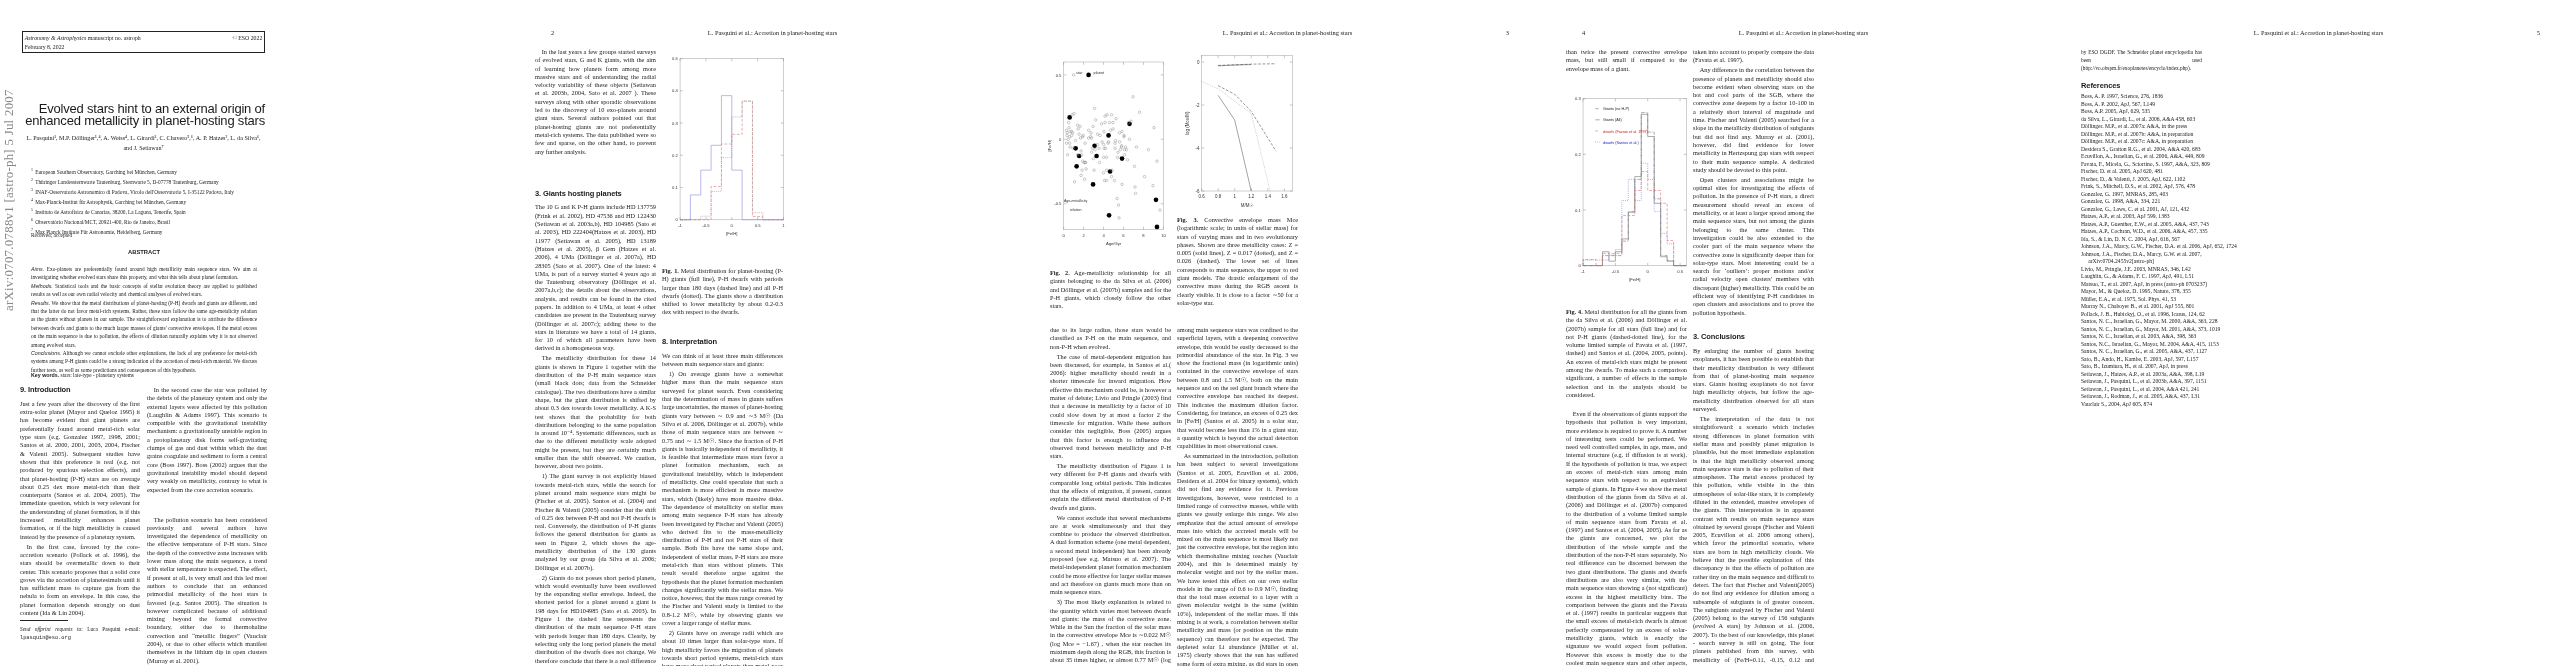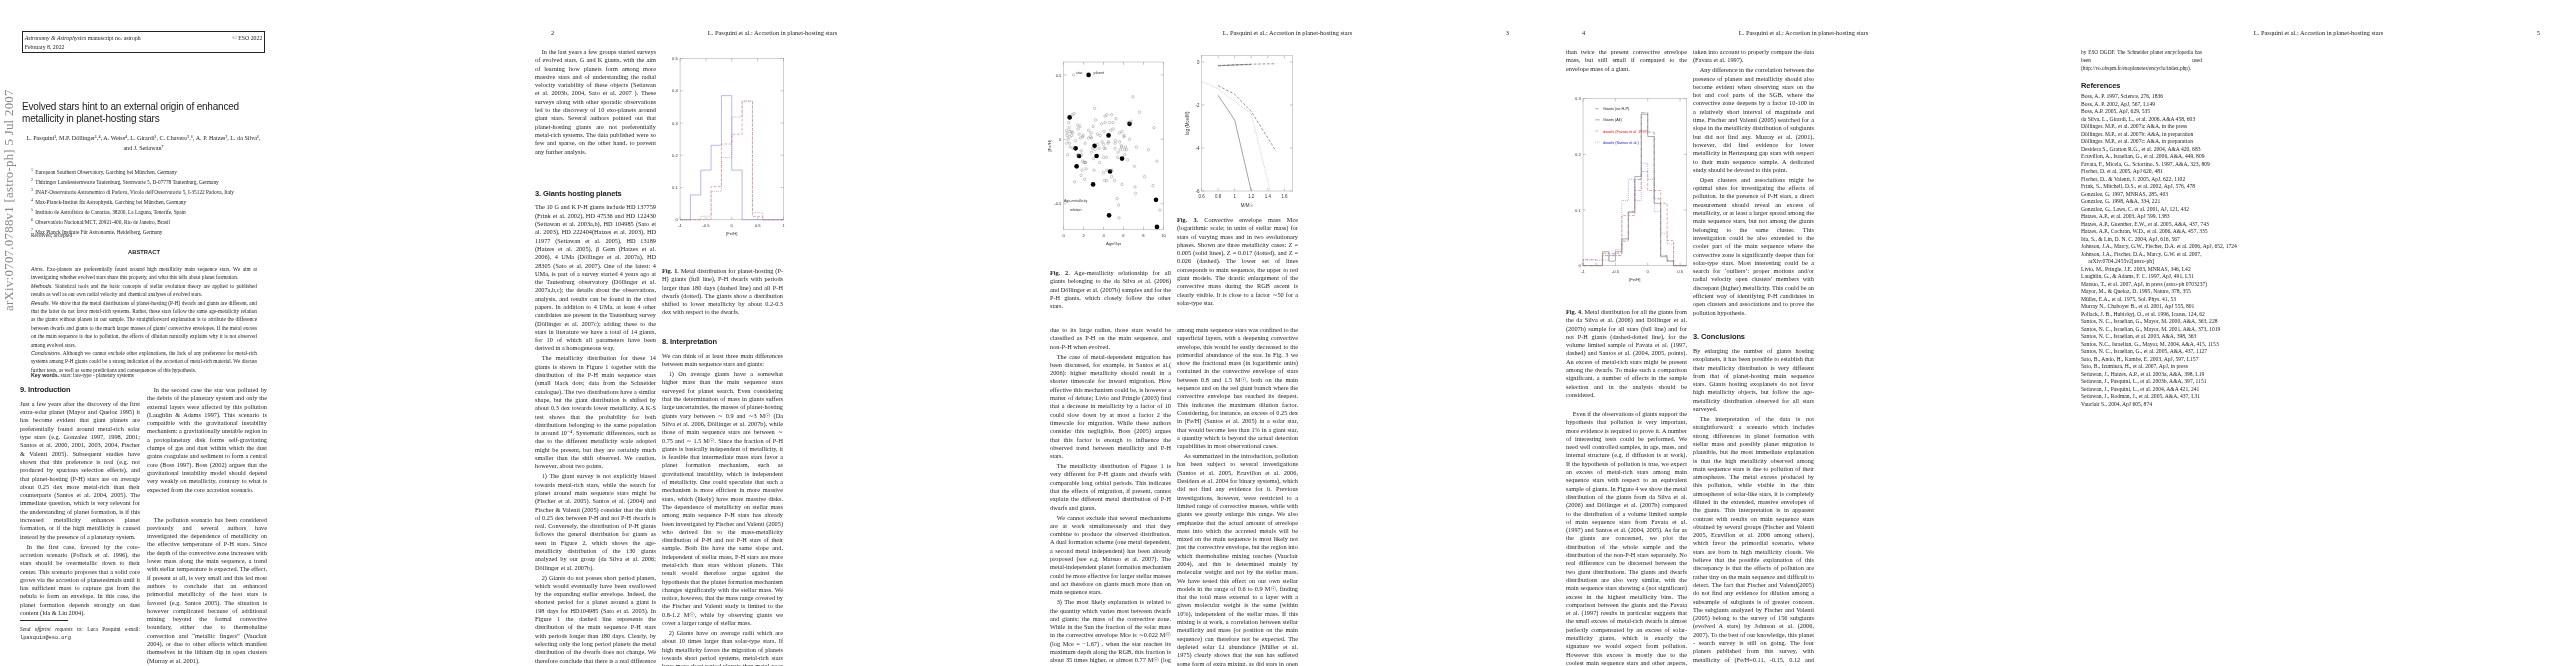--- a/index.html
+++ b/index.html
@@ -16,22 +16,22 @@
   .col p.noind { text-indent:0; }
   h2.sec { font-family:"Liberation Sans","DejaVu Sans",sans-serif; font-weight:bold; font-size:7.5px;
            margin:0 0 5.6px 0; letter-spacing:-0.1px; }
   .caption { font-size:6.3px; line-height:8.3px; text-align:justify; }
   .caption b { font-family:"Liberation Serif",serif; }
 
   
   .journal-box { position:absolute; left:22px; top:31px; width:243px; height:22px; border:0.6px solid #222;
                  font-size:5.8px; line-height:9px; padding:1.7px 1.7px; box-sizing:border-box; }
   .journal-box .r { position:absolute; right:1.7px; top:1.7px; }
-  .title { position:absolute; left:22px; width:243px; top:94px; text-align:left;
-           font-family:"Liberation Sans","DejaVu Sans",sans-serif; font-size:10px; line-height:12.2px; font-weight:normal; letter-spacing:-0.2px; }
+  .title { position:absolute; left:22px; width:243px; top:94px; text-align:right;
+           font-family:"Liberation Sans","DejaVu Sans",sans-serif; font-size:13px; line-height:12.2px; font-weight:normal; letter-spacing:-0.2px; }
   .authors { position:absolute; left:22px; width:243px; top:133px; text-align:center; font-size:6.1px; line-height:10px; }
   .affil { position:absolute; left:31px; top:166px; font-size:5.3px; line-height:8.3px; }
   .affil sup { font-size:3.9px; margin-right:2.2px; }
   .received { position:absolute; left:31px; top:232px; font-size:5.3px; }
   .abstract-h { position:absolute; left:0; width:288px; top:249px; text-align:center; font-size:5.8px; font-weight:bold; }
   .abstract { position:absolute; left:31px; width:226px; top:265px; font-size:5.3px; line-height:8.4px; text-align:justify; }
   .abstract i.lab { font-family:"Liberation Sans",sans-serif; font-style:italic; }
   .keywords { position:absolute; left:31px; top:372px; font-size:5.3px; }
   .arxiv { position:absolute; left:2.2px; top:311px; transform:rotate(-90deg); transform-origin:left top;
            font-size:12.8px; color:#888; white-space:nowrap; letter-spacing:0.3px; }

